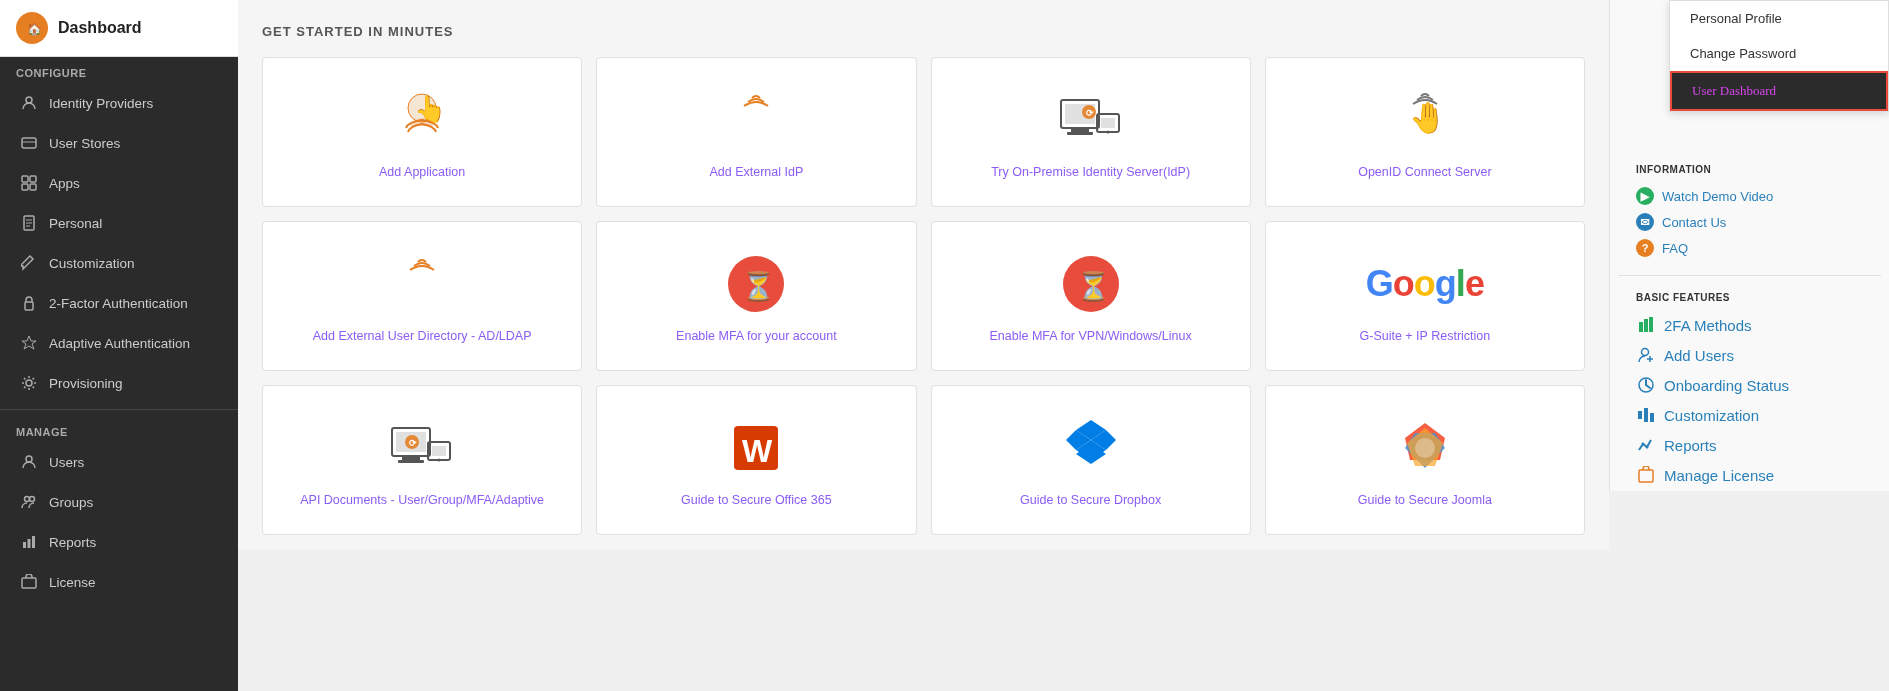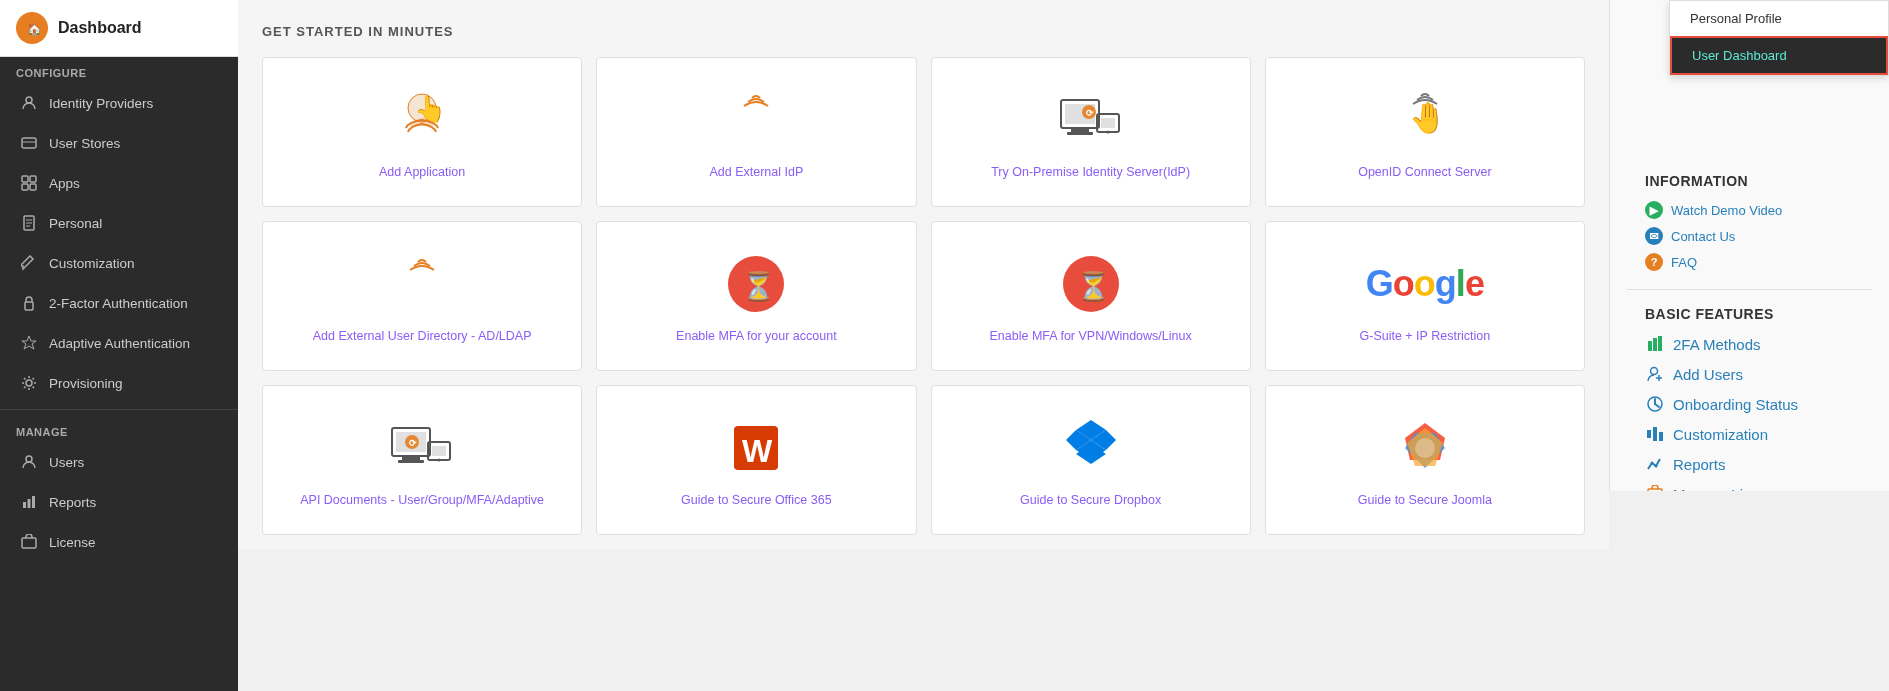--- a/index.html
+++ b/index.html
@@ -125,21 +125,21 @@
     }
 
     
     .right-panel {
       width: 280px;
       min-width: 280px;
       background: #f9f9f9;
       border-left: 1px solid #e0e0e0;
       height: 491px;
       overflow-y: auto;
-      padding: 17px;
+      padding: 8px;
       position: relative;
     }
     .dropdown-menu {
       background: #fff;
       border: 1px solid #ddd;
       box-shadow: 0 2px 8px rgba(0,0,0,0.15);
       position: absolute;
       top: 0;
       right: 0;
       width: 220px;
@@ -147,29 +147,30 @@
     }
     .dropdown-item {
       padding: 10px 20px;
       font-size: 13px;
       color: #333;
       cursor: pointer;
       display: block;
     }
     .dropdown-item.active {
       background: #2b2b2b;
-      color: #5eead4;
+      color: #d946ef;
       border: 2px solid #e74c3c;
+      font-family: Liberation Serif, serif;
     }
     .info-section {
       padding: 16px 18px 10px;
       margin-top: 140px;
     }
     .info-title {
-      font-size: 14px;
+      font-size: 10px;
       font-weight: 700;
       color: #333;
       text-transform: uppercase;
       letter-spacing: 0.5px;
       margin-bottom: 12px;
     }
     .info-link {
       display: flex;
       align-items: center;
       font-size: 13px;
@@ -312,20 +313,31 @@
   <div class="sidebar-section-label">Manage</div>
 
   <div class="sidebar-item">
     <span class="sidebar-item-icon">
       <svg width="16" height="16" viewBox="0 0 16 16" fill="none">
           <circle cx="8" cy="5" r="3" stroke="#aaa" stroke-width="1.5"></circle>
           <path d="M2 14c0-3.3 2.7-6 6-6s6 2.7 6 6" stroke="#aaa" stroke-width="1.5" fill="none"></path>
         </svg>
     </span>
     <span>Users</span>
+  </div>
+  <div class="sidebar-item">
+    <span class="sidebar-item-icon">
+      <svg width="16" height="16" viewBox="0 0 16 16" fill="none">
+          <circle cx="6" cy="5" r="2.5" stroke="#aaa" stroke-width="1.5"></circle>
+          <circle cx="11" cy="5" r="2.5" stroke="#aaa" stroke-width="1.5"></circle>
+          <path d="M1 14c0-2.8 2.2-5 5-5" stroke="#aaa" stroke-width="1.5" fill="none"></path>
+          <path d="M8 14c0-2.8 2.2-5 5-5" stroke="#aaa" stroke-width="1.5" fill="none"></path>
+        </svg>
+    </span>
+    <span>Groups</span>
   </div>
   <div class="sidebar-item">
     <span class="sidebar-item-icon">
       <svg width="16" height="16" viewBox="0 0 16 16" fill="none">
           <rect x="2" y="8" width="3" height="6" fill="#aaa"></rect>
           <rect x="6.5" y="5" width="3" height="9" fill="#aaa"></rect>
           <rect x="11" y="2" width="3" height="12" fill="#aaa"></rect>
         </svg>
     </span>
     <span>Reports</span>
@@ -493,20 +505,21 @@
       <span class="card-label">Guide to Secure Joomla</span>
     </div>
 
   </div>
 </main>
 
 <aside class="right-panel">
 
   <div class="dropdown-menu">
     <span class="dropdown-item">Personal Profile</span>
+    <span class="dropdown-item">Change Password</span>
     <span class="dropdown-item active">User Dashboard</span>
   </div>
 
   <div class="info-section">
     <div class="info-title">INFORMATION</div>
     <a class="info-link">
       <span class="info-link-icon icon-green">▶</span>
       <span>Watch Demo Video</span>
     </a>
     <a class="info-link">

